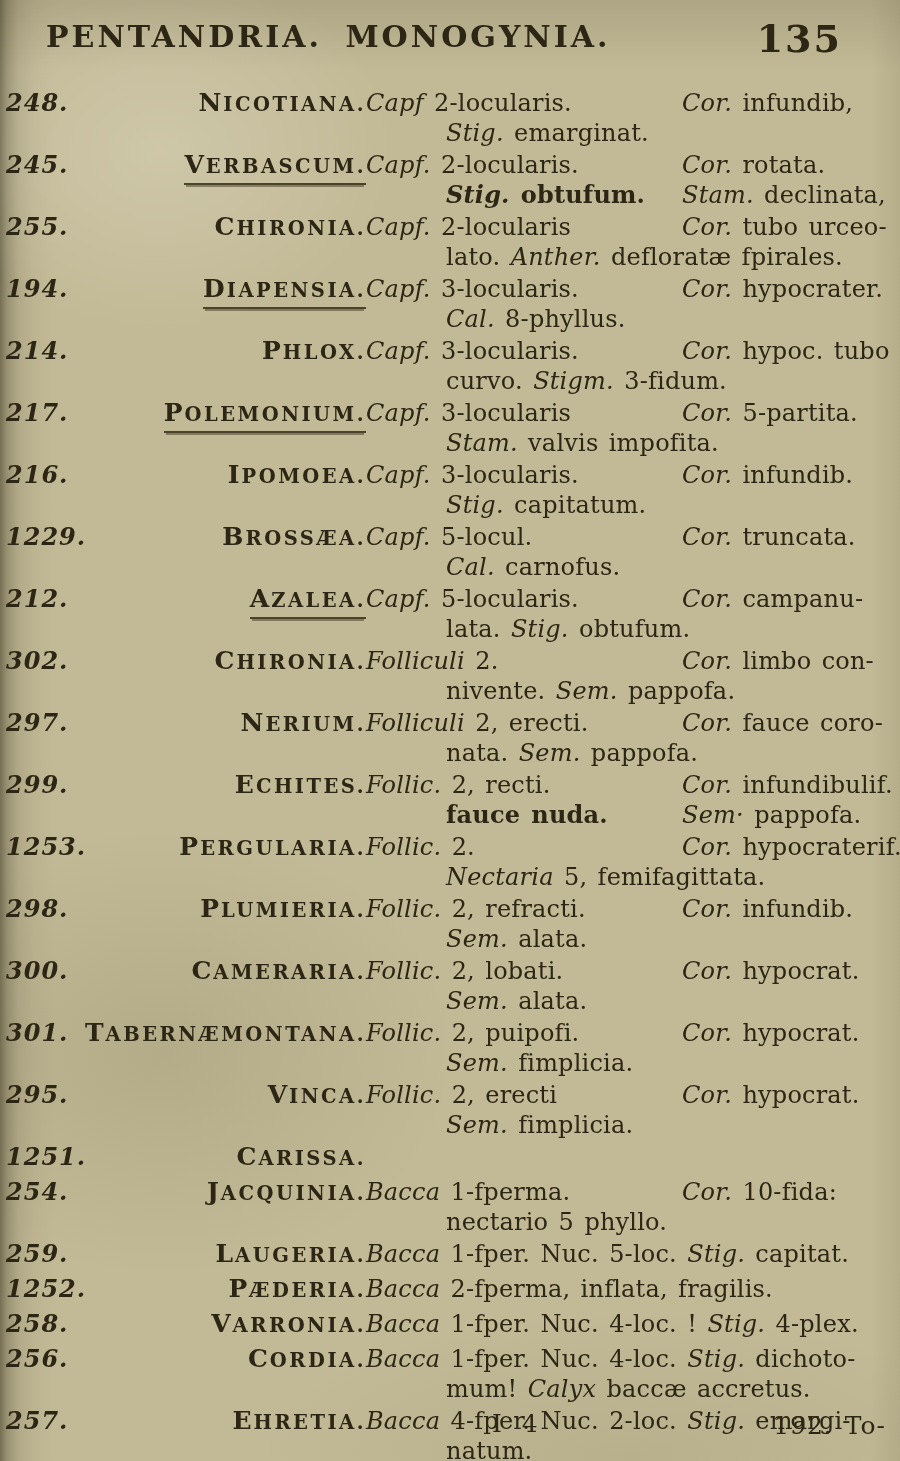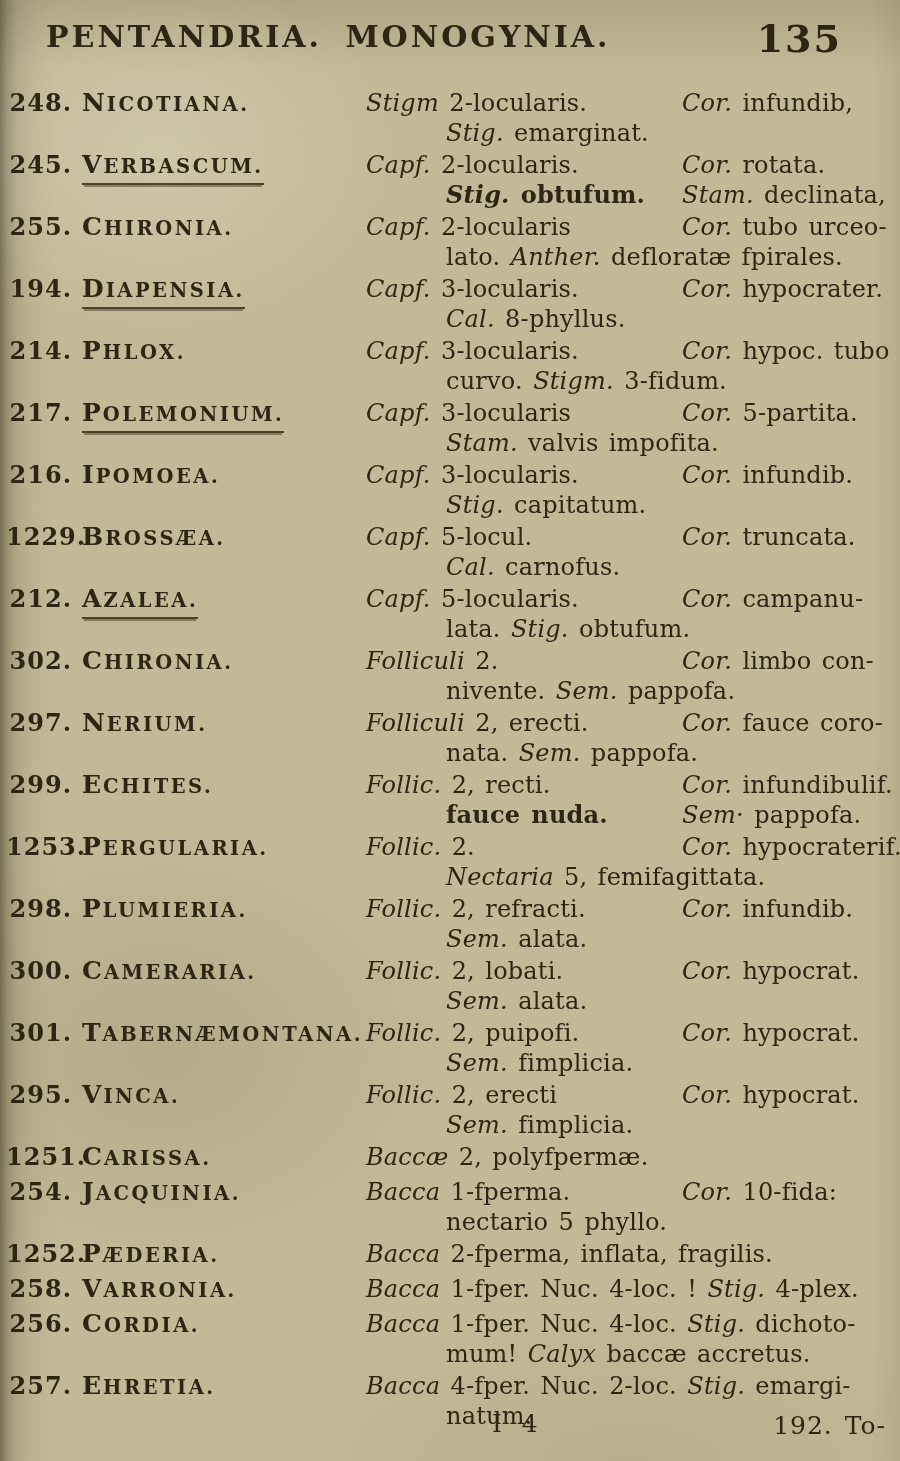--- a/index.html
+++ b/index.html
@@ -36,26 +36,26 @@
   }
 
   
   .entry{
     display:grid;
     grid-template-columns:76px 284px 1fr;
     margin-bottom:2px;
     align-items:start;
   }
   .num{
-    font-size:24px;line-height:30px;text-align:right;padding-right:10px;
-    font-weight:600;letter-spacing:1px;white-space:nowrap;
+    font-size:24px;line-height:30px;text-align:left;padding-right:10px;
+    font-weight:600;letter-spacing:1px;white-space:nowrap;font-style:italic;
   }
   .genus{
     font-size:25px;line-height:30px;font-weight:700;
-    letter-spacing:2px;white-space:nowrap;overflow:visible;z-index:2;
+    letter-spacing:2px;white-space:nowrap;overflow:visible;z-index:2;text-align:right;
   }
   .genus .gwrap{display:inline-block;padding-bottom:1px;}
   .genus.ul .gwrap{
     border-bottom:2px solid rgba(54,45,22,0.85);
     box-shadow:0 4px 0 -2px rgba(54,45,22,0.45);
   }
   .genus .sc{font-size:0.78em;letter-spacing:2.5px;}
   .desc{font-size:24px;line-height:30px;letter-spacing:0.2px;word-spacing:2.5px;}
   .dline{white-space:nowrap;}
   .dline .pa.fixed{display:inline-block;min-width:316px;}
@@ -77,21 +77,21 @@
     <span>PENTANDRIA.</span>
     <span>MONOGYNIA.</span>
     <span class="pagenum">135</span>
   </div>
 
   <div id="entries">
       <div class="entry">
         <div class="num">248.</div>
         <div class="genus"><span class="gwrap"><span>N</span><span class="sc">ICOTIANA.</span></span></div>
         <div class="desc">
-          <div class="dline"><span class="pa fixed"><span class="it">Stigm</span><span> 2-locularis.</span></span><span class="pb"><span class="it">Cor.</span><span> infundib,</span></span></div>
+          <div class="dline"><span class="pa fixed"><span class="it">Capf</span><span> 2-locularis.</span></span><span class="pb"><span class="it">Cor.</span><span> infundib,</span></span></div>
           <div class="dline cont"><span class="pa"><span class="it">Stig.</span><span> emarginat.</span></span></div>
         </div>
       </div>
       <div class="entry">
         <div class="num">245.</div>
         <div class="genus ul"><span class="gwrap"><span>V</span><span class="sc">ERBASCUM.</span></span></div>
         <div class="desc">
           <div class="dline"><span class="pa fixed"><span class="it">Capf.</span><span> 2-locularis.</span></span><span class="pb"><span class="it">Cor.</span><span> rotata.</span></span></div>
           <div class="dline cont"><span class="pa fixed"><span class="it">Stig.</span><span> obtufum.</span></span><span class="pb"><span class="it">Stam.</span><span> declinata,</span></span></div>
         </div>
@@ -212,30 +212,34 @@
         <div class="num">295.</div>
         <div class="genus"><span class="gwrap"><span>V</span><span class="sc">INCA.</span></span></div>
         <div class="desc">
           <div class="dline"><span class="pa fixed"><span class="it">Follic.</span><span> 2, erecti</span></span><span class="pb"><span class="it">Cor.</span><span> hypocrat.</span></span></div>
           <div class="dline cont"><span class="pa"><span class="it">Sem.</span><span> fimplicia.</span></span></div>
         </div>
       </div>
       <div class="entry">
         <div class="num">1251.</div>
         <div class="genus"><span class="gwrap"><span>C</span><span class="sc">ARISSA.</span></span></div>
-        <div class="desc">
-          <div class="dline"><span class="pa"><span class="it">Baccæ</span><span> 2, polyfpermæ.</span></span></div>
-        </div>
       </div>
       <div class="entry">
         <div class="num">254.</div>
         <div class="genus"><span class="gwrap"><span>J</span><span class="sc">ACQUINIA.</span></span></div>
         <div class="desc">
           <div class="dline"><span class="pa fixed"><span class="it">Bacca</span><span> 1-fperma.</span></span><span class="pb"><span class="it">Cor.</span><span> 10-fida:</span></span></div>
           <div class="dline cont"><span class="pa"><span>nectario 5 phyllo.</span></span></div>
+        </div>
+      </div>
+      <div class="entry">
+        <div class="num">259.</div>
+        <div class="genus"><span class="gwrap"><span>L</span><span class="sc">AUGERIA.</span></span></div>
+        <div class="desc">
+          <div class="dline"><span class="pa"><span class="it">Bacca</span><span> 1-fper. Nuc. 5-loc. </span><span class="it">Stig.</span><span> capitat.</span></span></div>
         </div>
       </div>
       <div class="entry">
         <div class="num">1252.</div>
         <div class="genus"><span class="gwrap"><span>P</span><span class="sc">ÆDERIA.</span></span></div>
         <div class="desc">
           <div class="dline"><span class="pa"><span class="it">Bacca</span><span> 2-fperma, inflata, fragilis.</span></span></div>
         </div>
       </div>
       <div class="entry">

